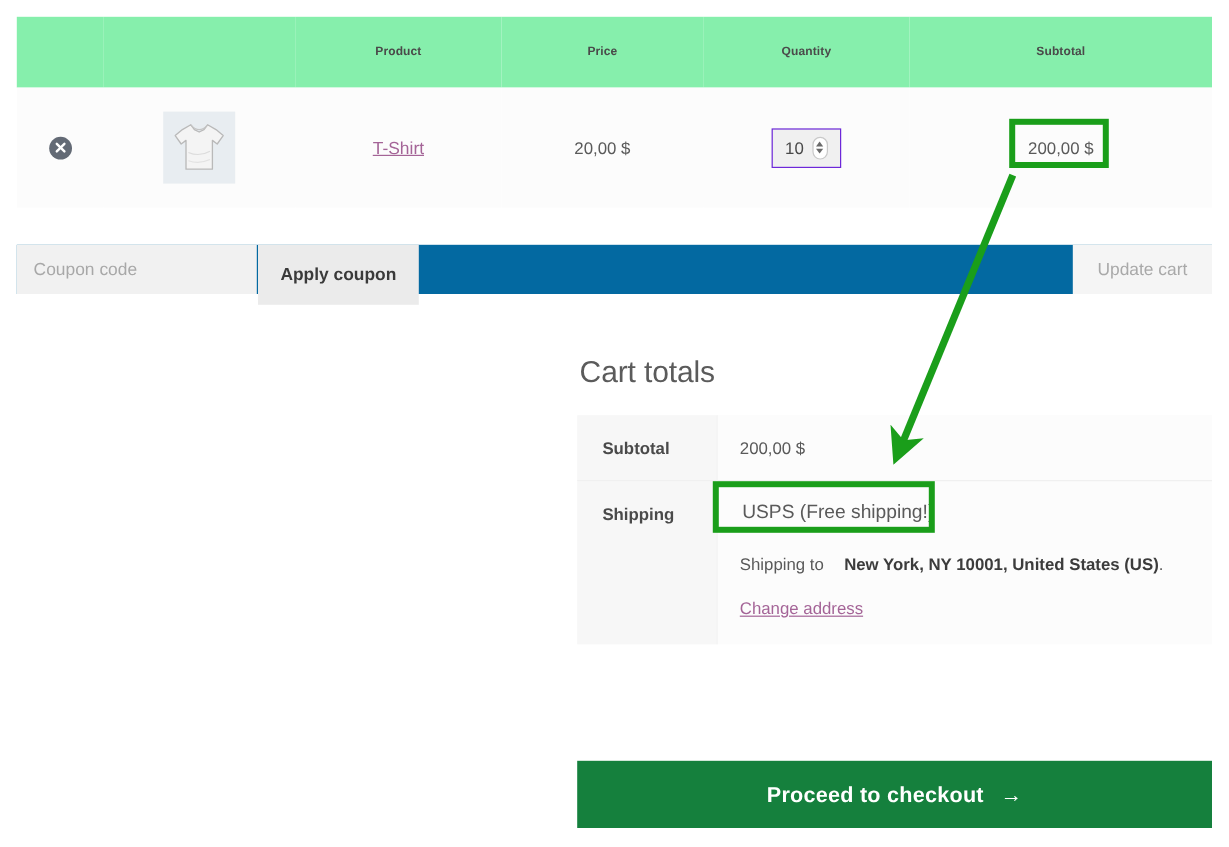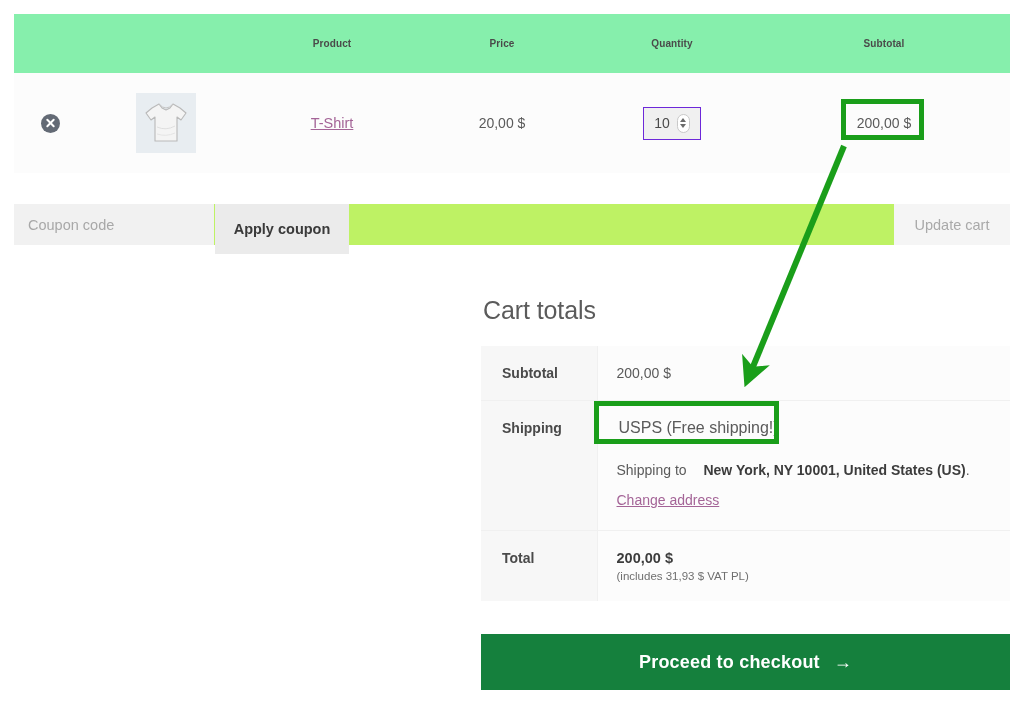--- a/index.html
+++ b/index.html
@@ -118,21 +118,21 @@
     border-right: 3px solid transparent;
   }
   .spinner i.up   { border-bottom: 4px solid #6b6b6b; }
   .spinner i.down { border-top: 4px solid #6b6b6b; }
 
   
   .coupon-row {
     position: absolute;
     left: 14px; top: 204px;
     width: 996px; height: 41px;
-    background: #bef264;
+    background: #0369a1;
   }
   .coupon-input {
     position: absolute;
     left: 0; top: 0;
     width: 200px; height: 41px;
     background: #f1f1f1;
     border: none;
     outline: none;
     padding: 0 14px;
     font-family: "Liberation Sans", sans-serif;
@@ -206,21 +206,21 @@
   .ship-method {
     display: inline-block;
     padding: 3px 2px;
     font-size: 16px;
     color: #5a5a5a;
   }
   .ship-to { margin-top: 22px; font-size: 14px; color: #5a5a5a; }
   .ship-to b { color: #3c3c3c; font-weight: 700; margin-left: 13px; }
   .change-address {
     display: inline-block;
-    margin-top: 14px;
+    margin-top: 21px;
     color: #a46497;
     text-decoration: underline;
     font-size: 14px;
     cursor: pointer;
   }
   .total-amount {
     font-size: 14.5px;
     font-weight: 700;
     color: #3c3c3c;
   }
@@ -333,27 +333,20 @@
     <tr>
       <th>Shipping</th>
       <td class="ship-cell">
         <span class="ship-method">USPS (Free shipping!)</span>
         <div class="ship-to">
           <span>Shipping to </span><b>New York, NY 10001, United States (US)</b><span>.</span>
         </div>
         <a class="change-address" href="#">Change address</a>
       </td>
     </tr>
-    <tr>
-      <th>Total</th>
-      <td>
-        <div class="total-amount">200,00 $</div>
-        <div class="total-note">(includes 31,93 $ VAT PL)</div>
-      </td>
-    </tr>
   </tbody>
     </table>
 </div>
 
 <button class="checkout-btn">
   <span>Proceed to checkout</span><span class="arrow">→</span>
 </button>
 
 <div class="anno-box" id="box-subtotal"></div>
 <div class="anno-box" id="box-shipping"></div>

